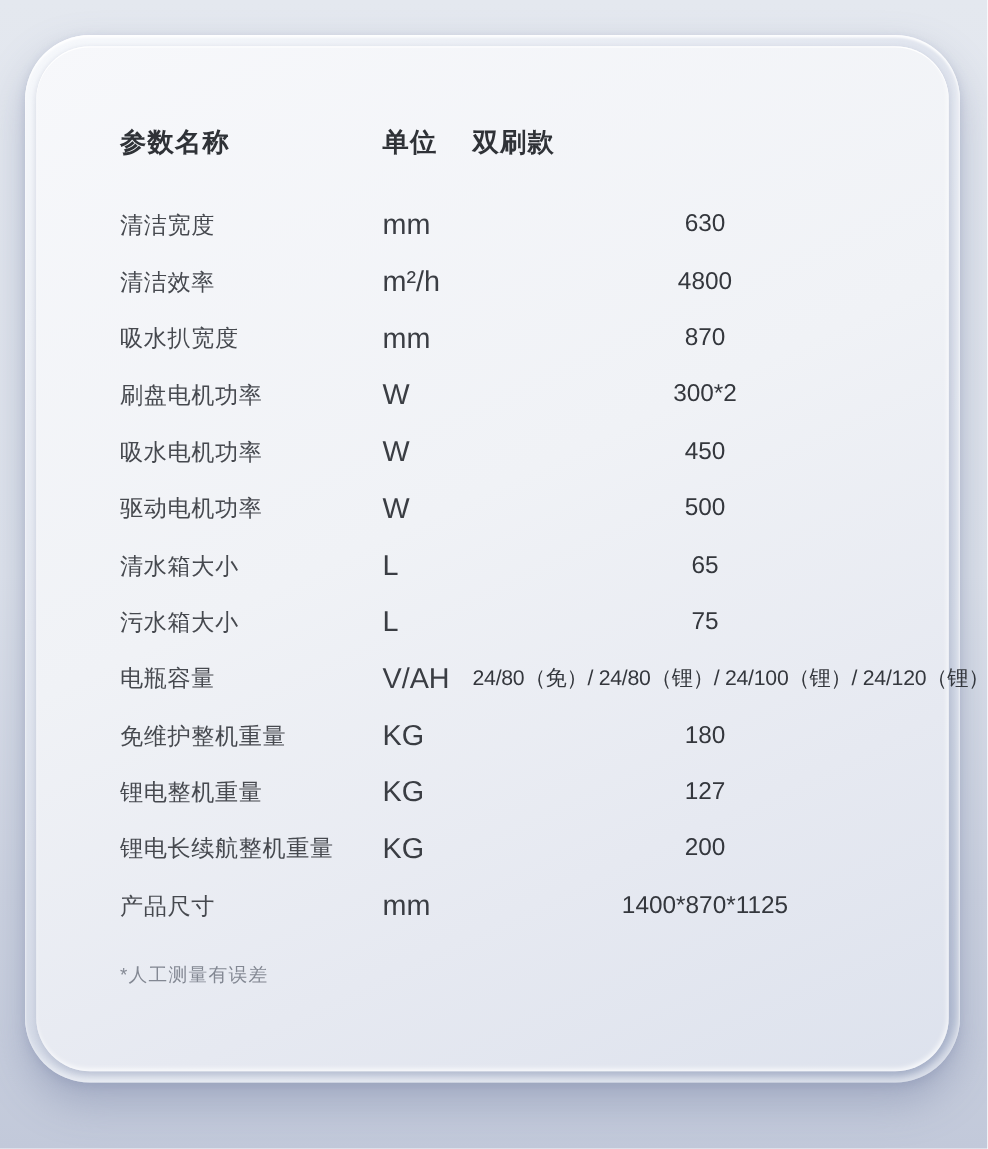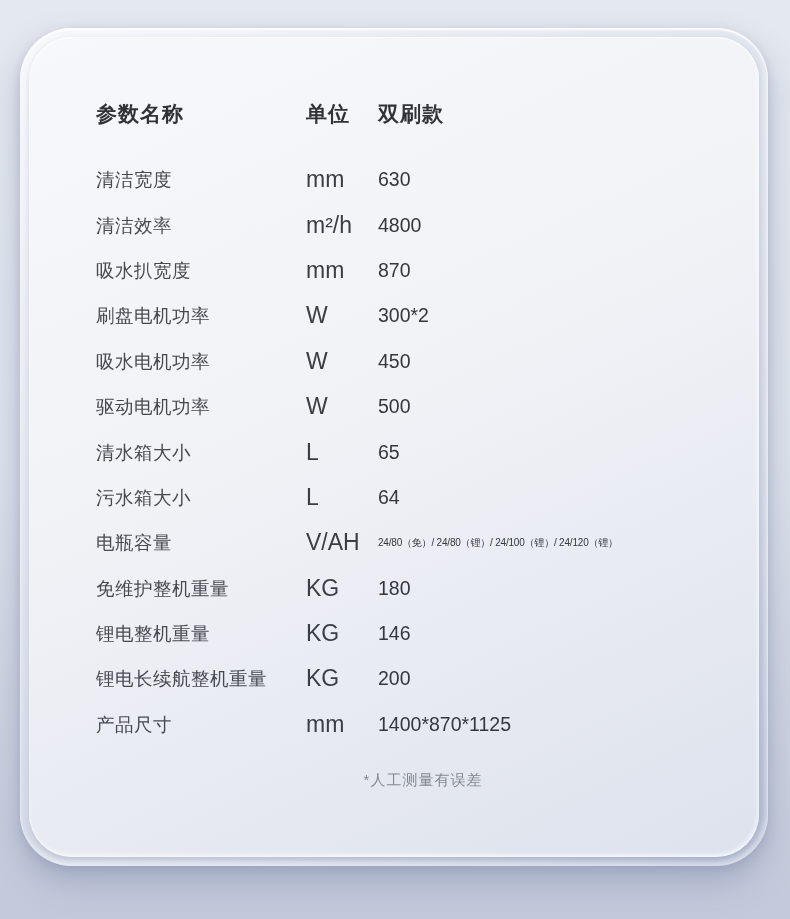--- a/index.html
+++ b/index.html
@@ -62,30 +62,30 @@
     letter-spacing: 0.5px;
     white-space: nowrap;
   }
   .c-unit {
     font-size: 23px;
     color: #3a3d43;
   }
   .c-value {
     font-size: 19.5px;
     color: #34373d;
-    text-align: left;
+    text-align: center;
     white-space: nowrap;
   }
   .c-value.small {
-    font-size: 10px;
+    font-size: 17px;
     letter-spacing: -0.2px;
   }
   .footnote {
     margin-top: 24px;
-    text-align: center;
+    text-align: left;
     font-size: 15px;
     color: #838893;
     letter-spacing: 1px;
   }
 </style>
 </head>
 <body>
 
 <div class="page">
   <div class="frame">
@@ -137,39 +137,39 @@
 
   <div class="spec-row">
     <div class="c-name">清水箱大小</div>
     <div class="c-unit">L</div>
     <div class="c-value">65</div>
   </div>
 
   <div class="spec-row">
     <div class="c-name">污水箱大小</div>
     <div class="c-unit">L</div>
-    <div class="c-value">64</div>
+    <div class="c-value">75</div>
   </div>
 
   <div class="spec-row">
     <div class="c-name">电瓶容量</div>
     <div class="c-unit">V/AH</div>
     <div class="c-value small">24/80（免）/ 24/80（锂）/ 24/100（锂）/ 24/120（锂）</div>
   </div>
 
   <div class="spec-row">
     <div class="c-name">免维护整机重量</div>
     <div class="c-unit">KG</div>
     <div class="c-value">180</div>
   </div>
 
   <div class="spec-row">
     <div class="c-name">锂电整机重量</div>
     <div class="c-unit">KG</div>
-    <div class="c-value">146</div>
+    <div class="c-value">127</div>
   </div>
 
   <div class="spec-row">
     <div class="c-name">锂电长续航整机重量</div>
     <div class="c-unit">KG</div>
     <div class="c-value">200</div>
   </div>
 
   <div class="spec-row">
     <div class="c-name">产品尺寸</div>

